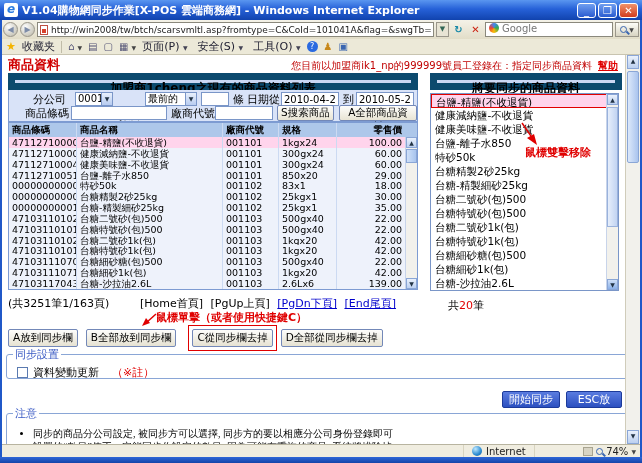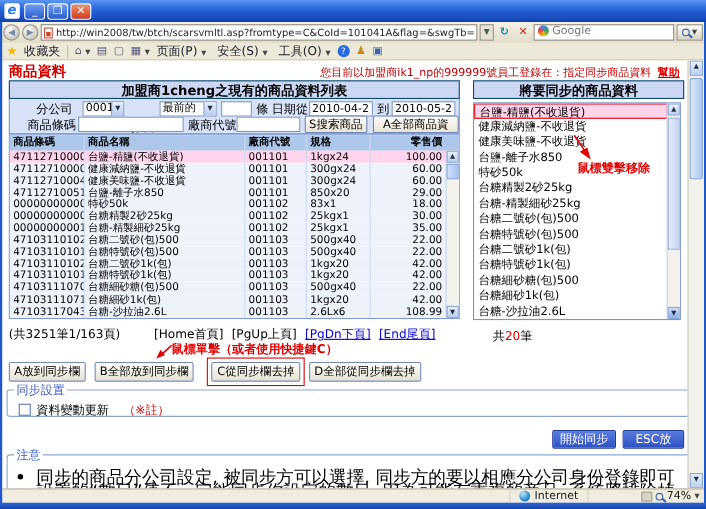--- a/index.html
+++ b/index.html
@@ -48,21 +48,21 @@
   .helpball { width:11px; height:11px; border-radius:50%; background:#2a6ae0; color:#fff; font-size:8px; line-height:11px; text-align:center; }
 
   
   .content { position:absolute; left:2px; top:55px; width:638px; height:389px; background:#fff; overflow:hidden; }
   .abs { position:absolute; }
 
   .page-title { left:6px; top:1px; color:#d00000; font-weight:bold; font-size:13px; }
   .login-line { right:22px; top:4px; font-size:10px; color:#c00000; white-space:nowrap; }
   .login-line a { color:#e00000; font-weight:bold; margin-left:6px; }
 
-  .panel-header { height:17px; background:#cbd7f3; border:1px solid #0c4a6e; text-align:center;
+  .panel-header { height:17px; background:#cbd7f3; border:7px solid #0c4a6e; text-align:center;
     font-weight:bold; font-size:12px; line-height:16px; }
   .lh { left:6px; top:18px; width:410px; }
   .rh { left:428px; top:18px; width:192px; }
 
   .filterbox { left:6px; top:35px; width:410px; height:32px; background:#d9e3f8;
     border:1px solid #7d9bd2; border-top:none; }
   .flabel { position:absolute; font-size:11px; line-height:13px; }
   .finput { position:absolute; height:14px; background:#fff; border:1px solid #7a96c8; font-size:10px;
     font-family:inherit; padding:0 2px; outline:0; }
   .xpsel { position:absolute; height:14px; background:#fff; border:1px solid #7a96c8; font-size:10px;
@@ -110,21 +110,21 @@
   .cb { width:11px; height:11px; background:#fff; border:1px solid #5a7ab0; }
   .note-red { color:#e00000; margin-left:8px; }
 
   .bluebtn { position:absolute; top:336px; height:17px; background:linear-gradient(180deg,#5a7ce0,#2c50c0);
     color:#fff; border:1px solid #1c3a9a; border-radius:2px; font-size:11px; font-family:inherit; padding:0 6px; }
   .bb-start { left:500px; width:58px; }
   .bb-esc { left:564px; width:56px; }
 
   .grp-notes { left:4px; top:351px; width:622px; height:44px; }
   .grp-notes ul { margin:6px 0 0 26px; }
-  .grp-notes li { font-size:16px; line-height:13px; list-style:disc; }
+  .grp-notes li { font-size:10px; line-height:13px; list-style:disc;font-family:Liberation Serif, serif; }
 
   
   .synclist { left:428px; top:38px; width:189px; height:198px; background:#fff; border:1px solid #7a96c8; overflow:hidden; }
   .sitem { height:14px; line-height:14px; font-size:10.5px; padding-left:4px; white-space:nowrap; overflow:hidden; width:176px; }
   .sitem.sel { background:#ffd4ec; border:1px solid #e00000; }
   .sscroll { position:absolute; right:0; top:0; bottom:0; width:12px; background:#f2f1ec; border-left:1px solid #c8d4ea; }
   .sscroll .up { position:absolute; top:0; left:0; right:0; }
   .sscroll .dn { position:absolute; bottom:0; left:0; right:0; background:linear-gradient(180deg,#cfe0f8,#8ab0e8); }
   .sthumb { position:absolute; left:0; right:0; top:13px; height:120px; background:linear-gradient(90deg,#e6eefb,#c2d4f2); border:1px solid #9ab2dc; }
   .sync-count { left:446px; top:243px; font-size:11px; }
@@ -147,20 +147,21 @@
 
   .win-edge-l { position:absolute; left:0; top:20px; width:2px; height:443px; background:#2058c8; }
   .win-edge-r { position:absolute; right:0; top:20px; width:2px; height:443px; background:#2058c8; }
   .win-bottom { position:absolute; left:0; top:457px; width:642px; height:6px; background:linear-gradient(180deg,#2e66d8,#1544a8); }
 </style>
 </head>
 <body>
 
 <div class="titlebar">
   <span class="ie-logo">e</span>
+  <span class="title-text">V1.04購物網同步作業[X-POS 雲端商務網] - Windows Internet Explorer</span>
   <span class="winbtns">
     <span class="wbtn">_</span>
     <span class="wbtn">❐</span>
     <span class="wbtn close">✕</span>
   </span>
 </div>
 
 <div class="addrbar">
   <span class="navcircle">◀</span>
   <span class="navcircle">▶</span>
@@ -332,21 +333,21 @@
           <div class="td c1">台糖細砂1k(包)</div>
           <div class="td c2">001103</div>
           <div class="td c3">1kgx20</div>
           <div class="td c4">42.00</div>
         </div>
         <div class="trow">
           <div class="td c0">4710311704318</div>
           <div class="td c1">台糖-沙拉油2.6L</div>
           <div class="td c2">001103</div>
           <div class="td c3">2.6Lx6</div>
-          <div class="td c4">108.99</div>
+          <div class="td c4">139.00</div>
         </div>
       </div>
     <div class="tscroll">
       <div class="sarrow up">▲</div>
       <div class="tthumb"></div>
       <div class="sarrow dn">▼</div>
     </div>
   </div>
 
   <div class="abs pag-summary">(共3251筆1/163頁)</div>

